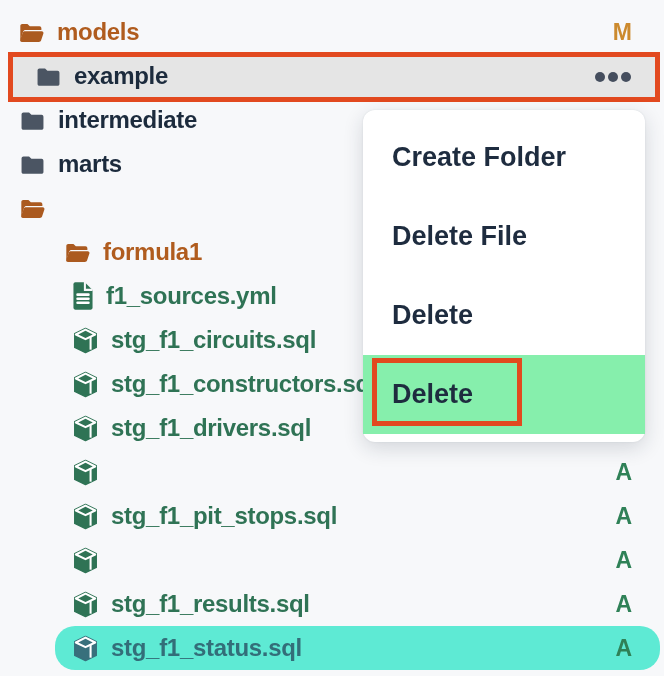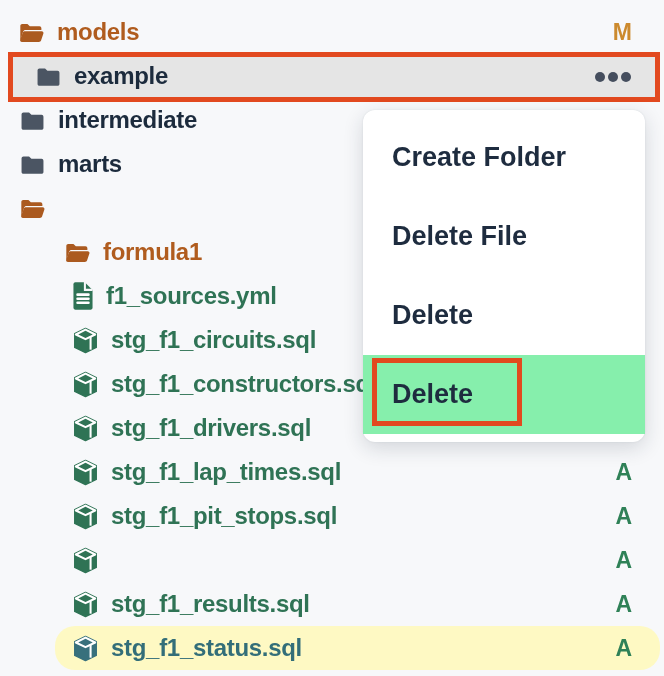--- a/index.html
+++ b/index.html
@@ -28,21 +28,21 @@
   .badge-m{color:#cc8a2e}
   .badge-a{color:#2f8157}
   .dots{position:absolute;right:24px;top:17px;display:flex;}
   
   .row-example{background:#e5e5e5;margin:0 8px;padding-left:26px;}
   .example-box{
     position:absolute;left:8px;top:52px;width:652px;height:50px;
     border:5px solid #e2491f;box-sizing:border-box;z-index:5;pointer-events:none;
   }
   
-  .row-status{background:#fef9c3;border-radius:20px;margin:0 4px 0 55px;padding-left:16px;}
+  .row-status{background:#5eead4;border-radius:20px;margin:0 4px 0 55px;padding-left:16px;}
   .row-status .badge{right:28px;}
   
   .menu{
     position:absolute;left:363px;top:110px;width:282px;height:332px;
     box-sizing:border-box;padding:8px 0;background:#ffffff;border-radius:12px;
     box-shadow:0 6px 20px rgba(22,37,59,.16), 0 0 2px rgba(22,37,59,.10);
     z-index:10;
   }
   .menu-item{
     height:79px;display:flex;align-items:center;padding-left:29px;
@@ -168,21 +168,20 @@
   </div>
 
   <div class="row lvl3 c-green">
     <span class="ic">
       <svg width="29" height="29" viewBox="0 0 24 24">
         <path fill="#2f7355" stroke="#2f7355" stroke-width="1.2" stroke-linejoin="round" d="M12 2l8.9 4.3v11.4L12 22l-8.9-4.3V6.3z"></path>
         <path d="M4 7L12 3l8 4-8 3.9z" fill="none" stroke="#ffffff" stroke-width="1.7" stroke-linejoin="round"></path>
         <path d="M16.2 8.8v10.8" stroke="#ffffff" stroke-width="1.7"></path>
       </svg>
     </span>
-    <span>stg_f1_lap_times.sql</span>
     <span class="badge badge-a">A</span>
   </div>
 
   <div class="row lvl3 c-green">
     <span class="ic">
       <svg width="29" height="29" viewBox="0 0 24 24">
         <path fill="#2f7355" stroke="#2f7355" stroke-width="1.2" stroke-linejoin="round" d="M12 2l8.9 4.3v11.4L12 22l-8.9-4.3V6.3z"></path>
         <path d="M4 7L12 3l8 4-8 3.9z" fill="none" stroke="#ffffff" stroke-width="1.7" stroke-linejoin="round"></path>
         <path d="M16.2 8.8v10.8" stroke="#ffffff" stroke-width="1.7"></path>
       </svg>

